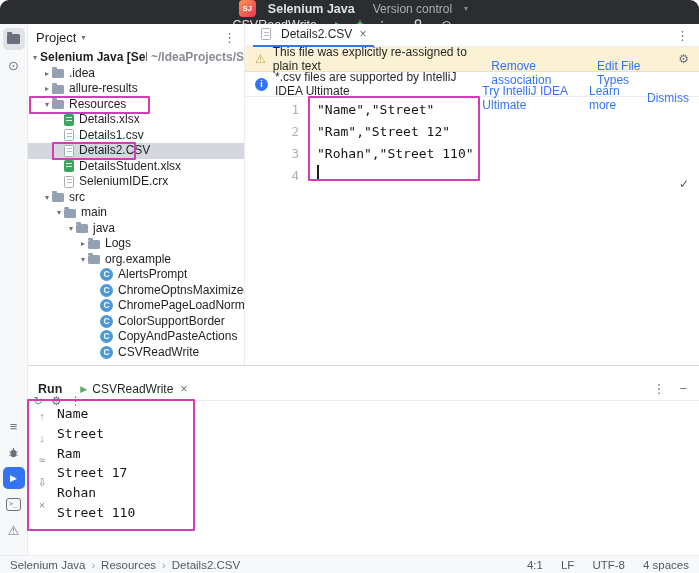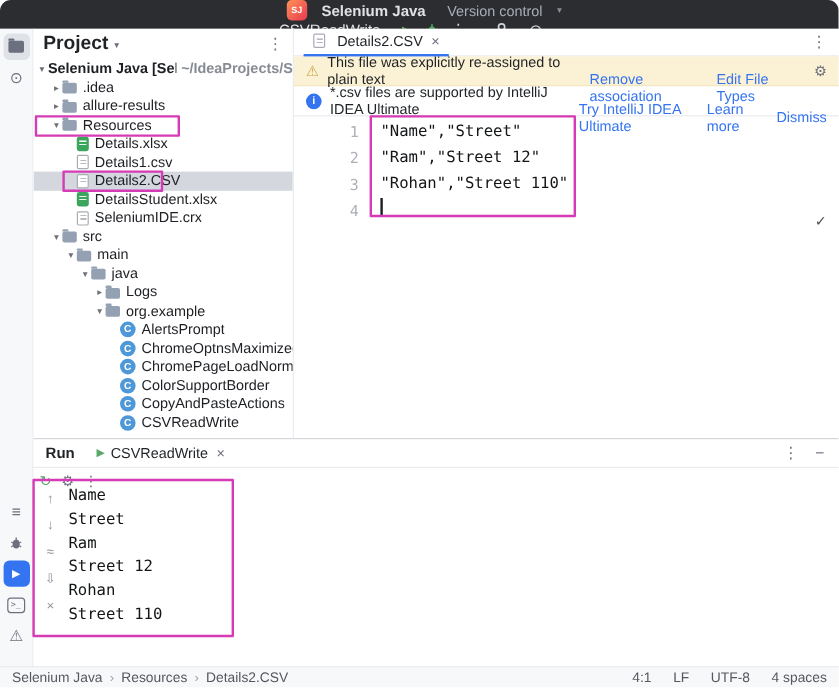--- a/index.html
+++ b/index.html
@@ -28,21 +28,21 @@
   .strip-icon.active-gray { background:#dfe2e7; }
   .strip-bottom { margin-top:auto; margin-bottom:10px; display:flex; flex-direction:column; align-items:center; }
   .strip-run { background:#3574f0; color:#fff; font-size:9px; }
   .mini-folder { width:13px; height:10px; background:#6c707e; border-radius:1.5px; position:relative; }
   .mini-folder::before { content:''; position:absolute; top:-2px; left:0; width:5px; height:2px; background:#6c707e; border-radius:1px 1px 0 0; }
   .term-box { width:15px; height:13px; border:1.5px solid #6c707e; border-radius:3px; font-size:7px; line-height:10px; text-align:left; padding-left:2px; color:#6c707e; font-family:"DejaVu Sans Mono",monospace; }
 
   
   .project-panel { position:absolute; left:28px; top:24px; width:217px; height:341px; background:#fff; border-right:1px solid #ebecf0; overflow:hidden; }
   .pp-header { height:26px; display:flex; align-items:center; padding:0 8px; gap:5px; }
-  .pp-title { font-size:16px; font-weight:700; color:#1f2326; }
+  .pp-title { font-size:13px; font-weight:400; color:#1f2326; }
   .pp-spacer { flex:1; }
   .pp-more { color:#6c707e; font-size:13px; }
   .tree { font-size:12px; color:#1d1f23; }
   .tree-row { display:flex; align-items:center; height:15.5px; line-height:15.5px; white-space:nowrap; overflow:hidden; }
   .tree-row.selected { background:#d4d8de; }
   .chev { width:10px; font-size:8px; color:#6e7277; text-align:center; flex:none; }
   .ticon { display:inline-block; flex:none; position:relative; margin-right:5px; }
   .ticon-folder,.ticon-package { width:12px; height:9px; background:#94a1b3; border-radius:1.5px; margin-top:1px; }
   .ticon-folder::before,.ticon-package::before { content:''; position:absolute; top:-2px; left:0; width:5px; height:2px; background:#94a1b3; border-radius:1px 1px 0 0; }
   .ticon-excel { width:10px; height:12px; background:#3ba55d; border-radius:2px; }
@@ -69,21 +69,21 @@
   .banner-gear { color:#6c707e; font-size:12px; }
   .code-area { position:relative; padding-top:2px; }
   .code-line { display:flex; height:22px; line-height:22px; font-family:"DejaVu Sans Mono",monospace; font-size:13px; }
   .gutter-num { width:62px; flex:none; text-align:right; padding-right:8px; color:#adb1b8; font-size:12.5px; }
   .ctext { white-space:pre; color:#131517; padding-left:10px; }
   .caret { display:inline-block; width:1.5px; height:15px; background:#1c1e22; vertical-align:middle; margin-left:10px; }
   .inspect-check { position:absolute; right:10px; top:80px; color:#4d4f53; font-size:12px; }
 
   
   .run-panel { position:absolute; left:28px; top:365px; width:671px; height:190px; background:#fff; border-top:1px solid #d4d6db; }
-  .rp-header { height:24px; display:flex; align-items:center; gap:14px; padding:0 12px 0 10px; border-bottom:1px solid #ebecf0; }
+  .rp-header { height:24px; display:flex; align-items:center; gap:14px; padding:0 12px 0 10px; border-bottom:1px solid #ebecf0;margin-top:11px; }
   .rp-title { font-size:12.5px; font-weight:600; color:#1f2326; }
   .rp-tab { display:flex; align-items:center; gap:5px; font-size:12px; color:#1f2326; height:24px; padding:0 4px; }
   .rp-tab-play { color:#59a869; font-size:9px; }
   .rp-header-right { margin-left:auto; display:flex; align-items:center; gap:14px; color:#6c707e; font-size:13px; }
   .rp-toolbar { position:absolute; left:5px; top:28px; display:flex; gap:8px; font-size:12px; color:#6c707e; }
   .rerun-glyph { color:#59a869; }
   .rp-gutter { position:absolute; left:5px; top:44px; width:18px; display:flex; flex-direction:column; align-items:center; gap:10px; color:#8b8f97; font-size:11px; }
   .rp-output { position:absolute; left:29px; top:38px; font-family:"DejaVu Sans Mono",monospace; font-size:13px; line-height:19.8px; color:#131517; }
   .rp-process { position:absolute; left:29px; top:175px; font-family:"DejaVu Sans Mono",monospace; font-size:13px; color:#131517; }
 
@@ -350,21 +350,21 @@
       <span>↑</span>
       <span>↓</span>
       <span>≈</span>
       <span>⇩</span>
       <span>×</span>
     </div>
     <div class="rp-output" id="run-output">
         <div class="out-line">Name</div>
         <div class="out-line">Street</div>
         <div class="out-line">Ram</div>
-        <div class="out-line">Street 12</div>
+        <div class="out-line">Street 17</div>
         <div class="out-line">Rohan</div>
         <div class="out-line">Street 110</div>
       </div>
   </section>
 
   <footer class="statusbar">
     <span class="crumbs">
       <span>Selenium Java</span>
       <span class="crumb-sep">›</span>
       <span>Resources</span>

